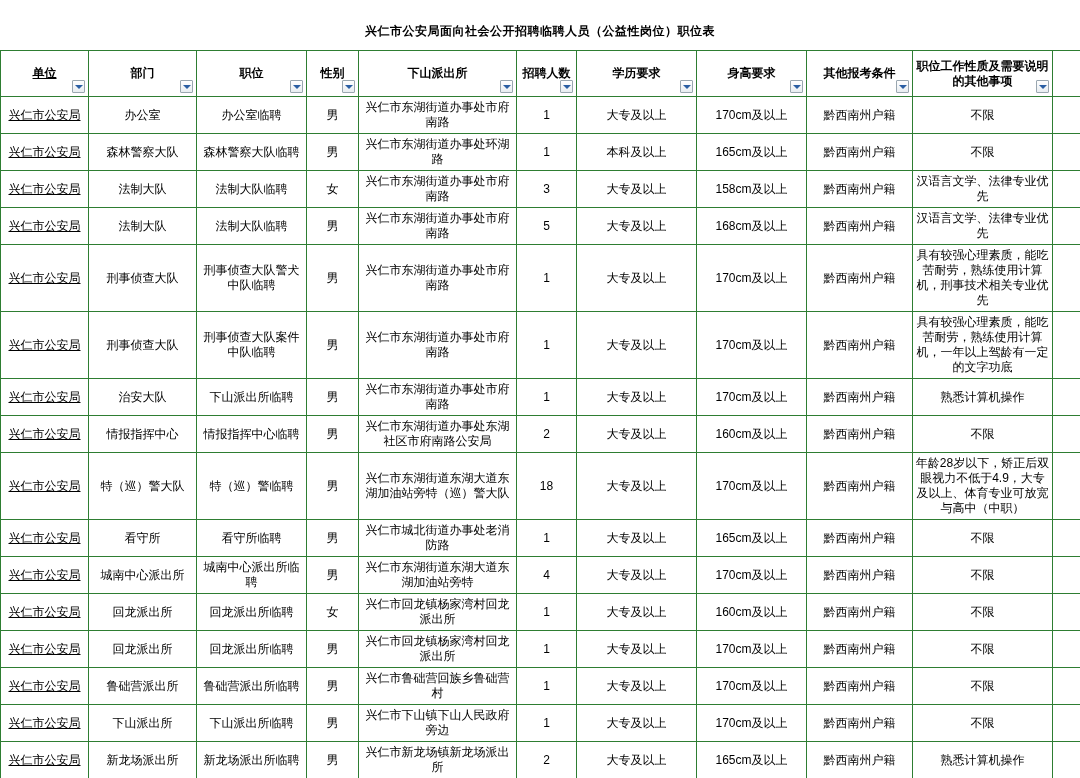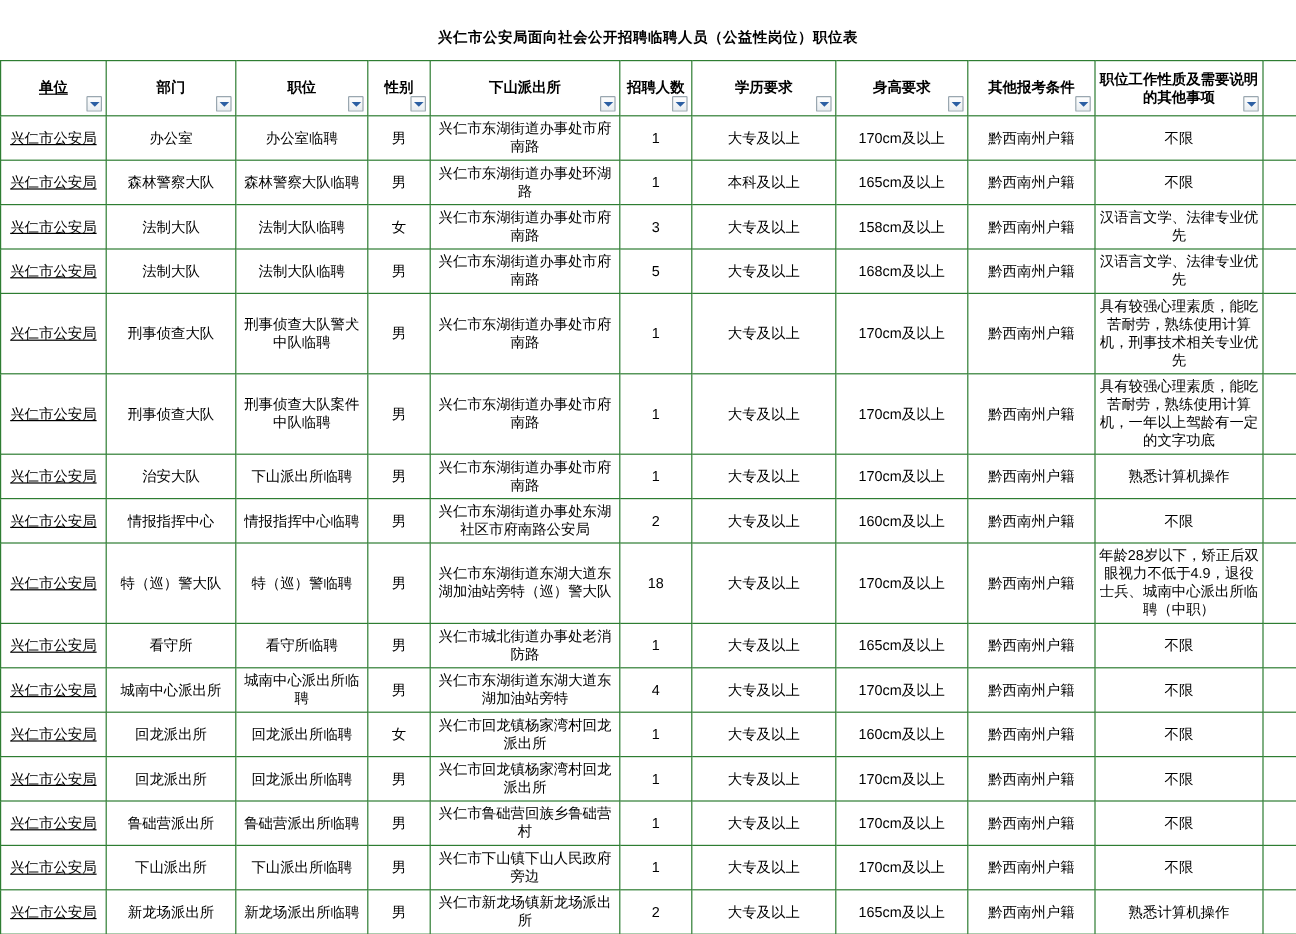--- a/index.html
+++ b/index.html
@@ -246,21 +246,21 @@
         <tr>
           <td class="c-unit">兴仁市公安局</td>
           <td class="c-dept">特（巡）警大队</td>
           <td class="c-pos">特（巡）警临聘</td>
           <td class="c-sex">男</td>
           <td class="c-addr">兴仁市东湖街道东湖大道东湖加油站旁特（巡）警大队</td>
           <td class="c-num">18</td>
           <td class="c-edu">大专及以上</td>
           <td class="c-hgt">170cm及以上</td>
           <td class="c-other">黔西南州户籍</td>
-          <td class="c-note">年龄28岁以下，矫正后双眼视力不低于4.9，退役士兵、城南中心派出所临聘（中职）</td>
+          <td class="c-note">年龄28岁以下，矫正后双眼视力不低于4.9，大专及以上、体育专业可放宽与高中（中职）</td>
           <td class="c-rem"></td>
         </tr>
         <tr>
           <td class="c-unit">兴仁市公安局</td>
           <td class="c-dept">看守所</td>
           <td class="c-pos">看守所临聘</td>
           <td class="c-sex">男</td>
           <td class="c-addr">兴仁市城北街道办事处老消防路</td>
           <td class="c-num">1</td>
           <td class="c-edu">大专及以上</td>

